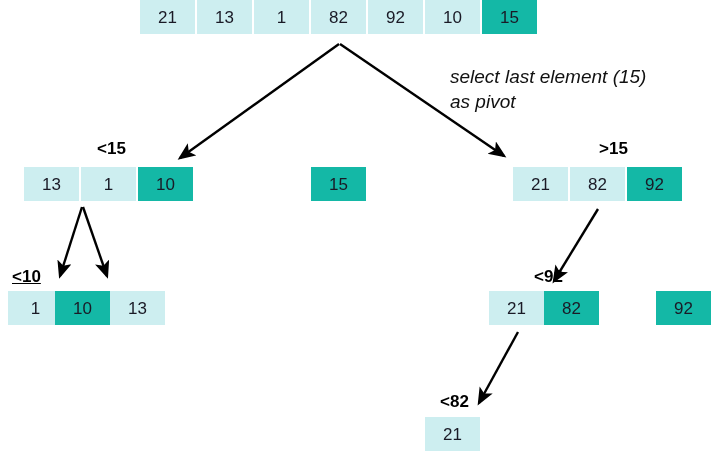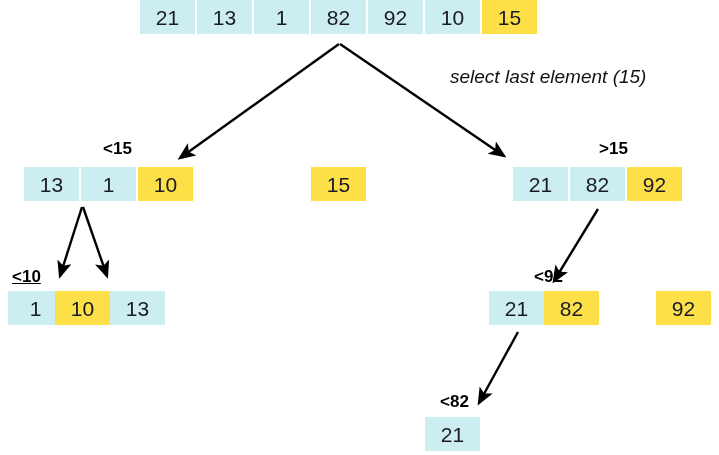--- a/index.html
+++ b/index.html
@@ -15,27 +15,27 @@
     font-family: "Liberation Sans", sans-serif;
     overflow: hidden;
   }
   .cell {
     position: absolute;
     width: 55px;
     height: 34px;
     display: flex;
     align-items: center;
     justify-content: center;
-    font-size: 21px;
+    font-size: 17px;
     color: #1a1a26;
     font-family: "Liberation Sans", sans-serif;
     line-height: 1;
   }
   .cell.cyan  { background: #cdeef0; }
-  .cell.purple{ background: #fde047; }
+  .cell.purple{ background: #14b8a6; }
   .glabel {
     position: absolute;
     font-size: 17px;
     font-weight: bold;
     color: #000000;
     white-space: nowrap;
     line-height: 1;
   }
   .note {
     position: absolute;
@@ -81,22 +81,23 @@
 
   <div class="cell cyan" style="left:140px; top:0px;">21</div>
   <div class="cell cyan" style="left:197px; top:0px;">13</div>
   <div class="cell cyan" style="left:254px; top:0px;">1</div>
   <div class="cell cyan" style="left:311px; top:0px;">82</div>
   <div class="cell cyan" style="left:368px; top:0px;">92</div>
   <div class="cell cyan" style="left:425px; top:0px;">10</div>
   <div class="cell purple" style="left:482px; top:0px;">15</div>
 
   <div class="note" style="left:450px; top:65px;">select last element (15)</div>
+  <div class="note" style="left:450px; top:90px;">as pivot</div>
 
-  <div class="glabel" style="left:103px; top:140px;">&lt;15</div>
+  <div class="glabel" style="left:97px; top:140px;">&lt;15</div>
   <div class="cell cyan" style="left:24px;  top:167px;">13</div>
   <div class="cell cyan" style="left:81px;  top:167px;">1</div>
   <div class="cell purple" style="left:138px; top:167px;">10</div>
 
   <div class="cell purple" style="left:311px; top:167px;">15</div>
 
   <div class="glabel" style="left:599px; top:140px;">&gt;15</div>
   <div class="cell cyan" style="left:513px; top:167px;">21</div>
   <div class="cell cyan" style="left:570px; top:167px;">82</div>
   <div class="cell purple" style="left:627px; top:167px;">92</div>

